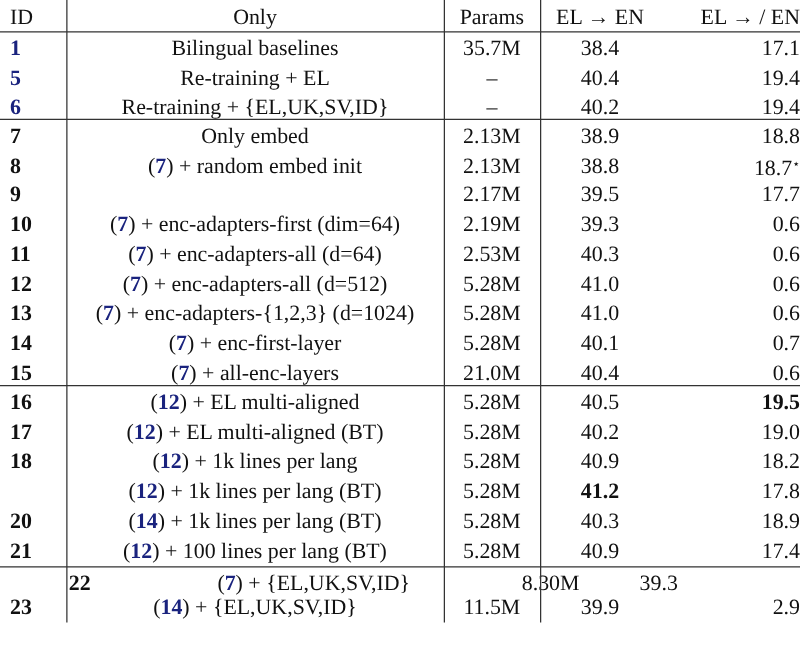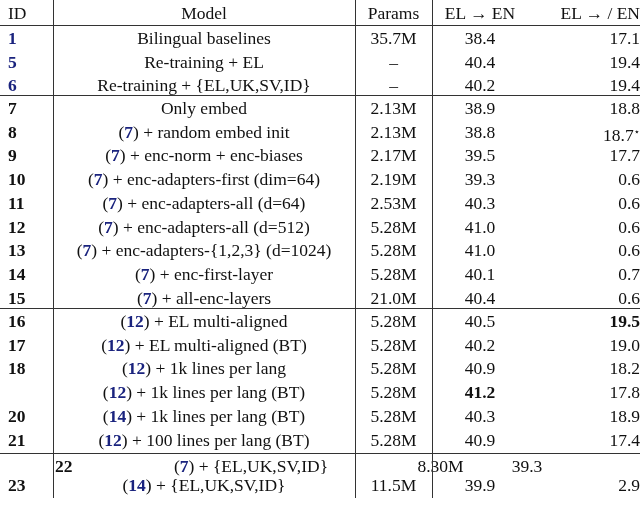--- a/index.html
+++ b/index.html
@@ -20,21 +20,21 @@
   .hline { position: absolute; left: 0; width: 640px; height: 1px; background: #333; }
   .vline { position: absolute; width: 1px; background: #333; }
   sup { font-size: 10px; vertical-align: 6px; }
 </style>
 </head>
 <body>
 
 <div id="tbl">
   <div class="row hdr" style="top:1px;padding-left:10px;">
     <span class="cell c-id">ID</span>
-    <span class="cell c-model">Model</span>
+    <span class="cell c-model">Only</span>
     <span class="cell c-elen">EL → EN</span>
     <span class="cell c-params">Params</span>
     <span class="cell c-elnot">EL → / EN</span>
   </div>
   <div id="rows">
       <div class="row" style="top: 26px;">
         <span class="cell c-id blue">1</span>
         <span class="cell c-model"><span>Bilingual baselines</span></span>
         <span class="cell c-params">35.7M</span>
         <span class="cell c-elen ">38.4</span>
@@ -63,21 +63,20 @@
       </div>
       <div class="row" style="top: 119.7px;">
         <span class="cell c-id bold">8</span>
         <span class="cell c-model">(<span class="ref">7</span>)<span> + random embed init</span></span>
         <span class="cell c-params">2.13M</span>
         <span class="cell c-elen ">38.8</span>
         <span class="cell c-elnot "><span>18.7</span><sup>⋆</sup></span>
       </div>
       <div class="row" style="top: 143.4px;">
         <span class="cell c-id bold">9</span>
-        <span class="cell c-model">(<span class="ref">7</span>)<span> + enc-norm + enc-biases</span></span>
         <span class="cell c-params">2.17M</span>
         <span class="cell c-elen ">39.5</span>
         <span class="cell c-elnot "><span>17.7</span></span>
       </div>
       <div class="row" style="top: 167.1px;">
         <span class="cell c-id bold">10</span>
         <span class="cell c-model">(<span class="ref">7</span>)<span> + enc-adapters-first (dim=64)</span></span>
         <span class="cell c-params">2.19M</span>
         <span class="cell c-elen ">39.3</span>
         <span class="cell c-elnot "><span>0.6</span></span>

